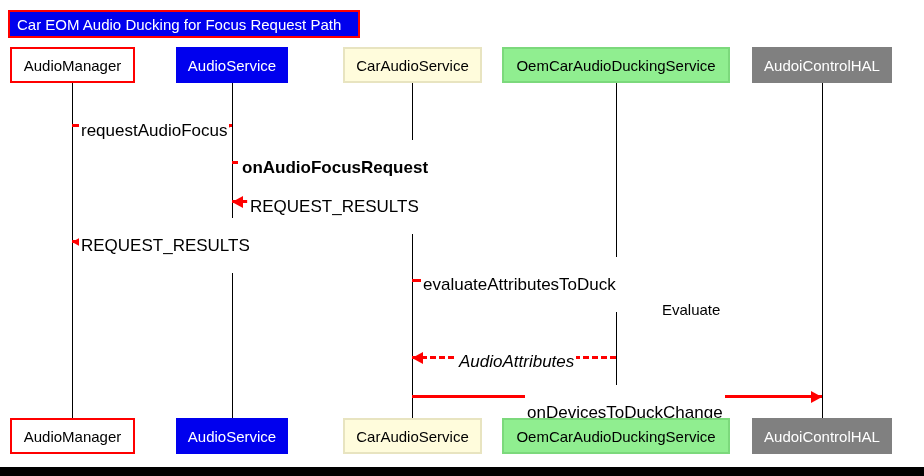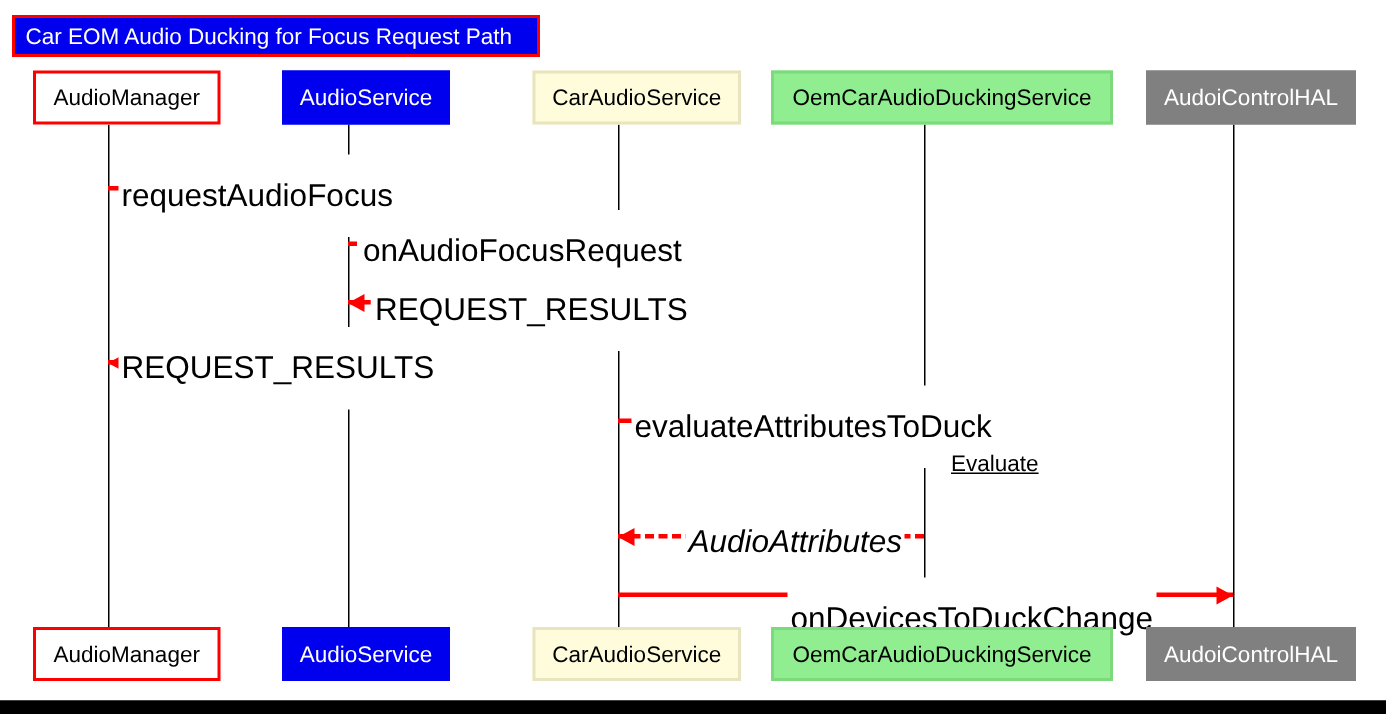--- a/index.html
+++ b/index.html
@@ -40,21 +40,20 @@
   
   .participant {
     position: absolute;
     height: 36px;
     box-sizing: border-box;
     display: flex;
     align-items: center;
     justify-content: center;
     font-size: 15px;
     white-space: nowrap;
-    margin-left: 12px;
   }
 
   
   .lifeline {
     position: absolute;
     width: 1px;
     background: #000000;
   }
 
   
@@ -79,21 +78,21 @@
   .arrow-head.right {
     border-left: 11px solid #ff0000;
   }
   .arrow-head.left {
     border-right: 11px solid #ff0000;
   }
   .msg-label {
     position: absolute;
     background: #ffffff;
     color: #000000;
-    font-size: 21px;
+    font-size: 17px;
     line-height: 19px;
     padding: 18px 2px;
     white-space: nowrap;
   }
   .note-label {
     position: absolute;
     background: #ffffff;
     color: #000000;
     font-size: 15px;
     line-height: 20px;
@@ -135,40 +134,40 @@
         <span>AudoiControlHAL</span>
       </div>
     </div>
 
   <div id="messages">
       <div class="msg-line" style="left: 72px; top: 124px; width: 160px;"></div>
       <div class="arrow-head right" style="top: 120px; left: 221px;"></div>
       <div class="msg-label" style="left: 79px; top: 103px;">requestAudioFocus</div>
       <div class="msg-line dashed" style="left: 232px; top: 161px; width: 180px;"></div>
       <div class="arrow-head right" style="top: 157px; left: 401px;"></div>
-      <div class="msg-label" style="left: 240px; top: 140px;">onAudioFocusRequest</div>
+      <div class="msg-label" style="left: 240px; top: 140px; font-weight: bold;">onAudioFocusRequest</div>
       <div class="msg-line dashed" style="left: 232px; top: 200px; width: 180px;"></div>
       <div class="arrow-head left" style="top: 196px; left: 232px;"></div>
       <div class="msg-label" style="left: 248px; top: 179px;">REQUEST_RESULTS</div>
       <div class="msg-line dashed" style="left: 72px; top: 240px; width: 160px;"></div>
       <div class="arrow-head left" style="top: 236px; left: 72px;"></div>
       <div class="msg-label" style="left: 79px; top: 218px;">REQUEST_RESULTS</div>
       <div class="msg-line" style="left: 412px; top: 279px; width: 204px;"></div>
       <div class="arrow-head right" style="top: 275px; left: 605px;"></div>
       <div class="msg-label" style="left: 421px; top: 257px;">evaluateAttributesToDuck</div>
       <div class="msg-line dashed" style="left: 412px; top: 356px; width: 204px;"></div>
       <div class="arrow-head left" style="top: 352px; left: 412px;"></div>
       <div class="msg-label" style="left: 457px; top: 334px; font-style: italic;">AudioAttributes</div>
       <div class="msg-line" style="left: 412px; top: 395px; width: 410px;"></div>
       <div class="arrow-head right" style="top: 391px; left: 811px;"></div>
       <div class="msg-label" style="left: 525px; top: 385px;">onDevicesToDuckChange</div>
     </div>
 
   <div id="notes">
-      <div class="note-label" style="left: 632px; top: 300px; text-decoration: underline;">Evaluate</div>
+      <div class="note-label" style="left: 660px; top: 300px;">Evaluate</div>
     </div>
 
   <div id="participants-footer">
       <div class="participant" style="left: 10px; top: 418px; width: 125px; background: rgb(255, 255, 255); color: rgb(0, 0, 0); border: 2px solid rgb(255, 0, 0);">
         <span>AudioManager</span>
       </div>
       <div class="participant" style="left: 176px; top: 418px; width: 112px; background: rgb(0, 0, 238); color: rgb(255, 255, 255); border: 2px solid rgb(0, 0, 238);">
         <span>AudioService</span>
       </div>
       <div class="participant" style="left: 343px; top: 418px; width: 139px; background: rgb(255, 252, 220); color: rgb(0, 0, 0); border: 2px solid rgb(232, 228, 192);">

